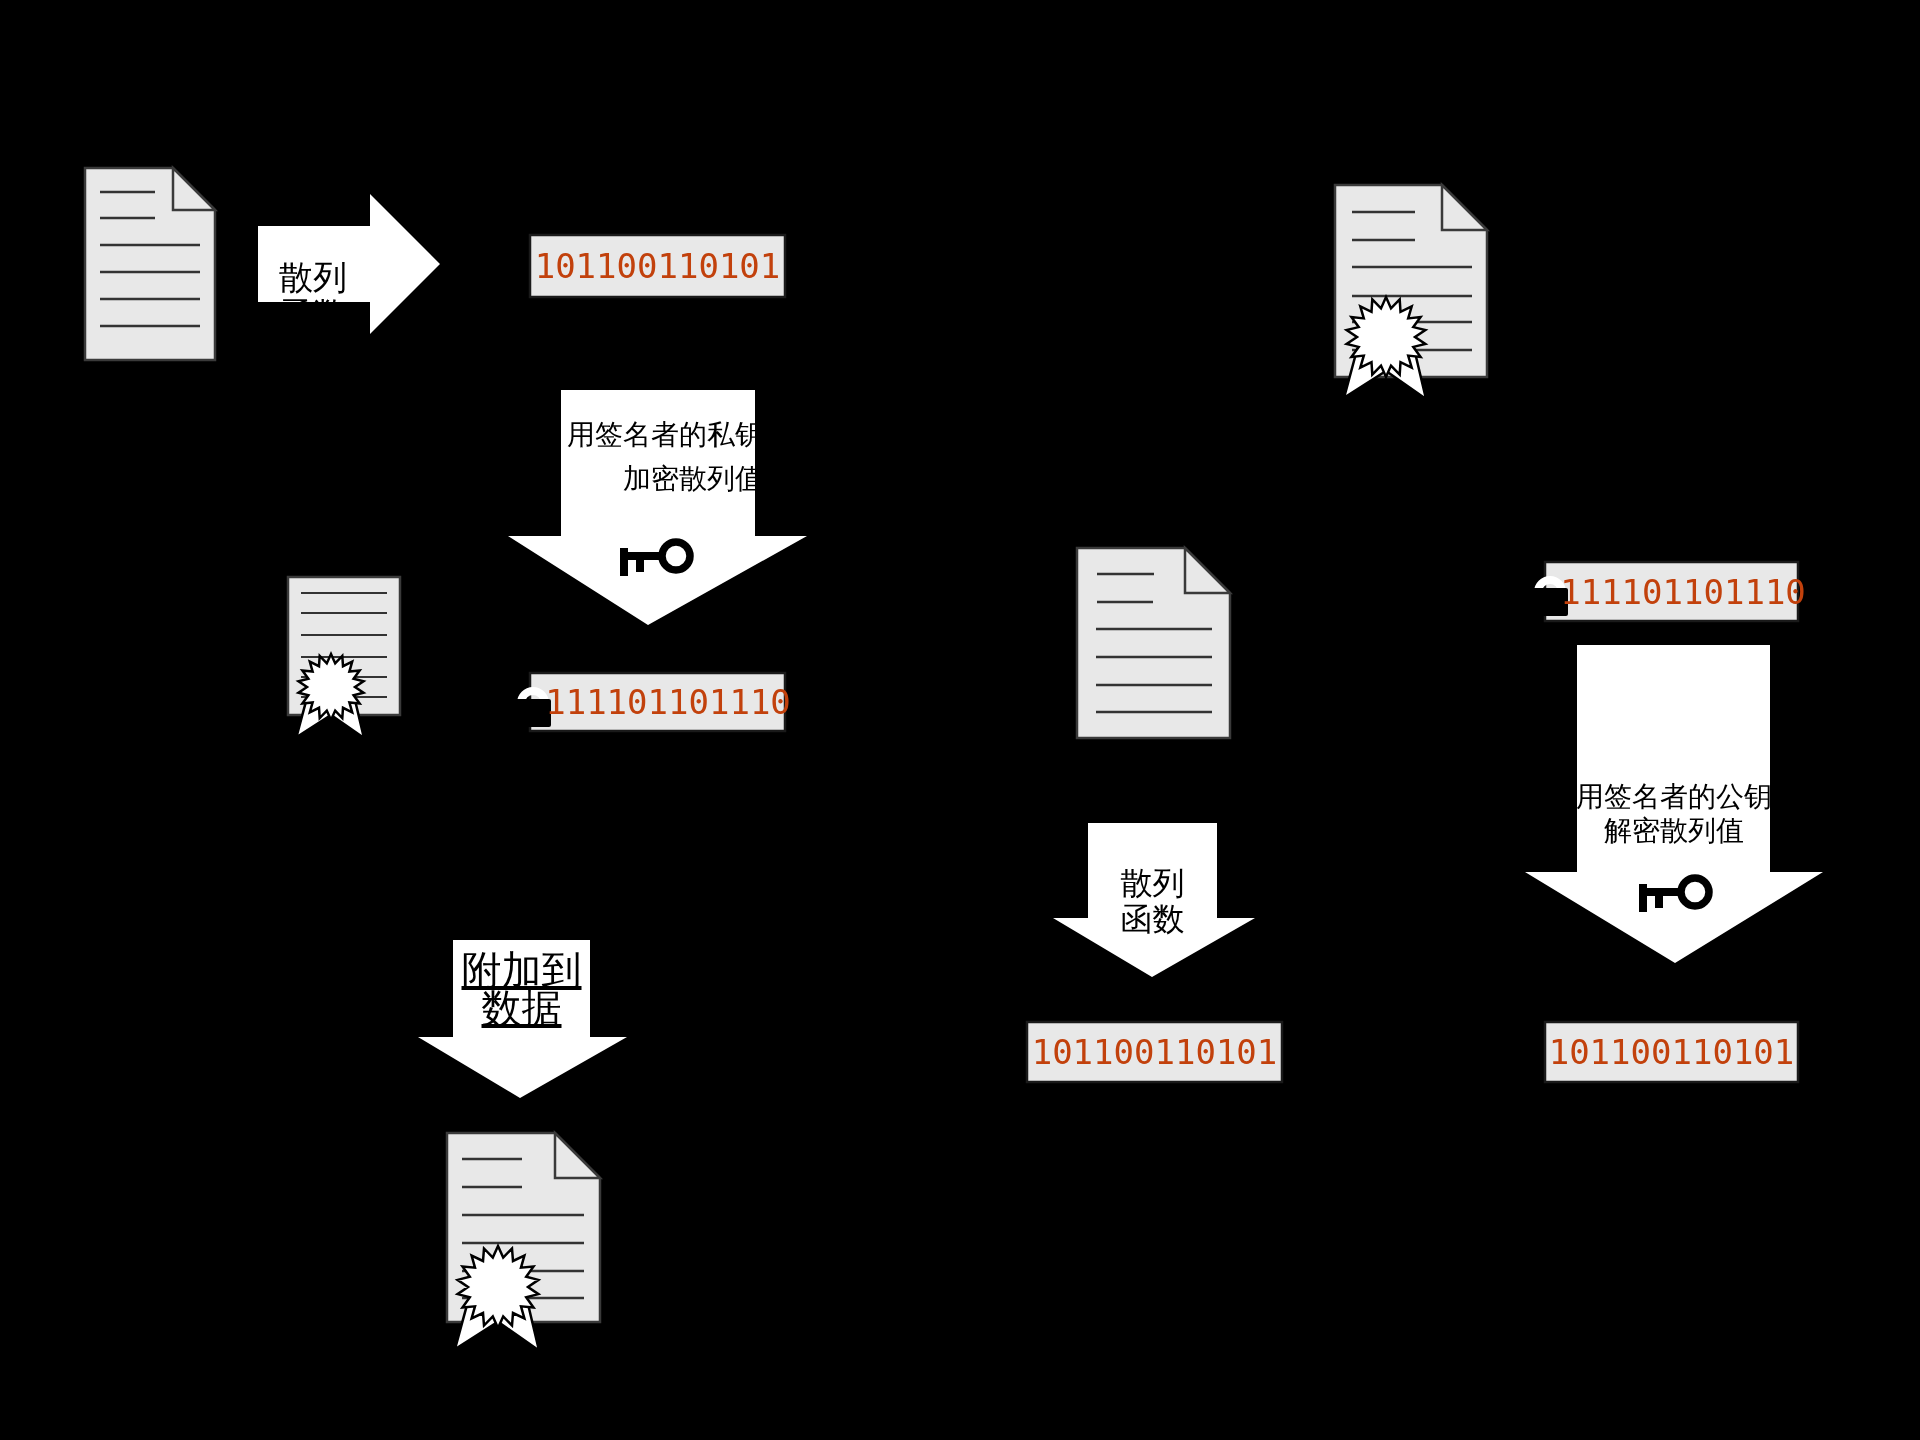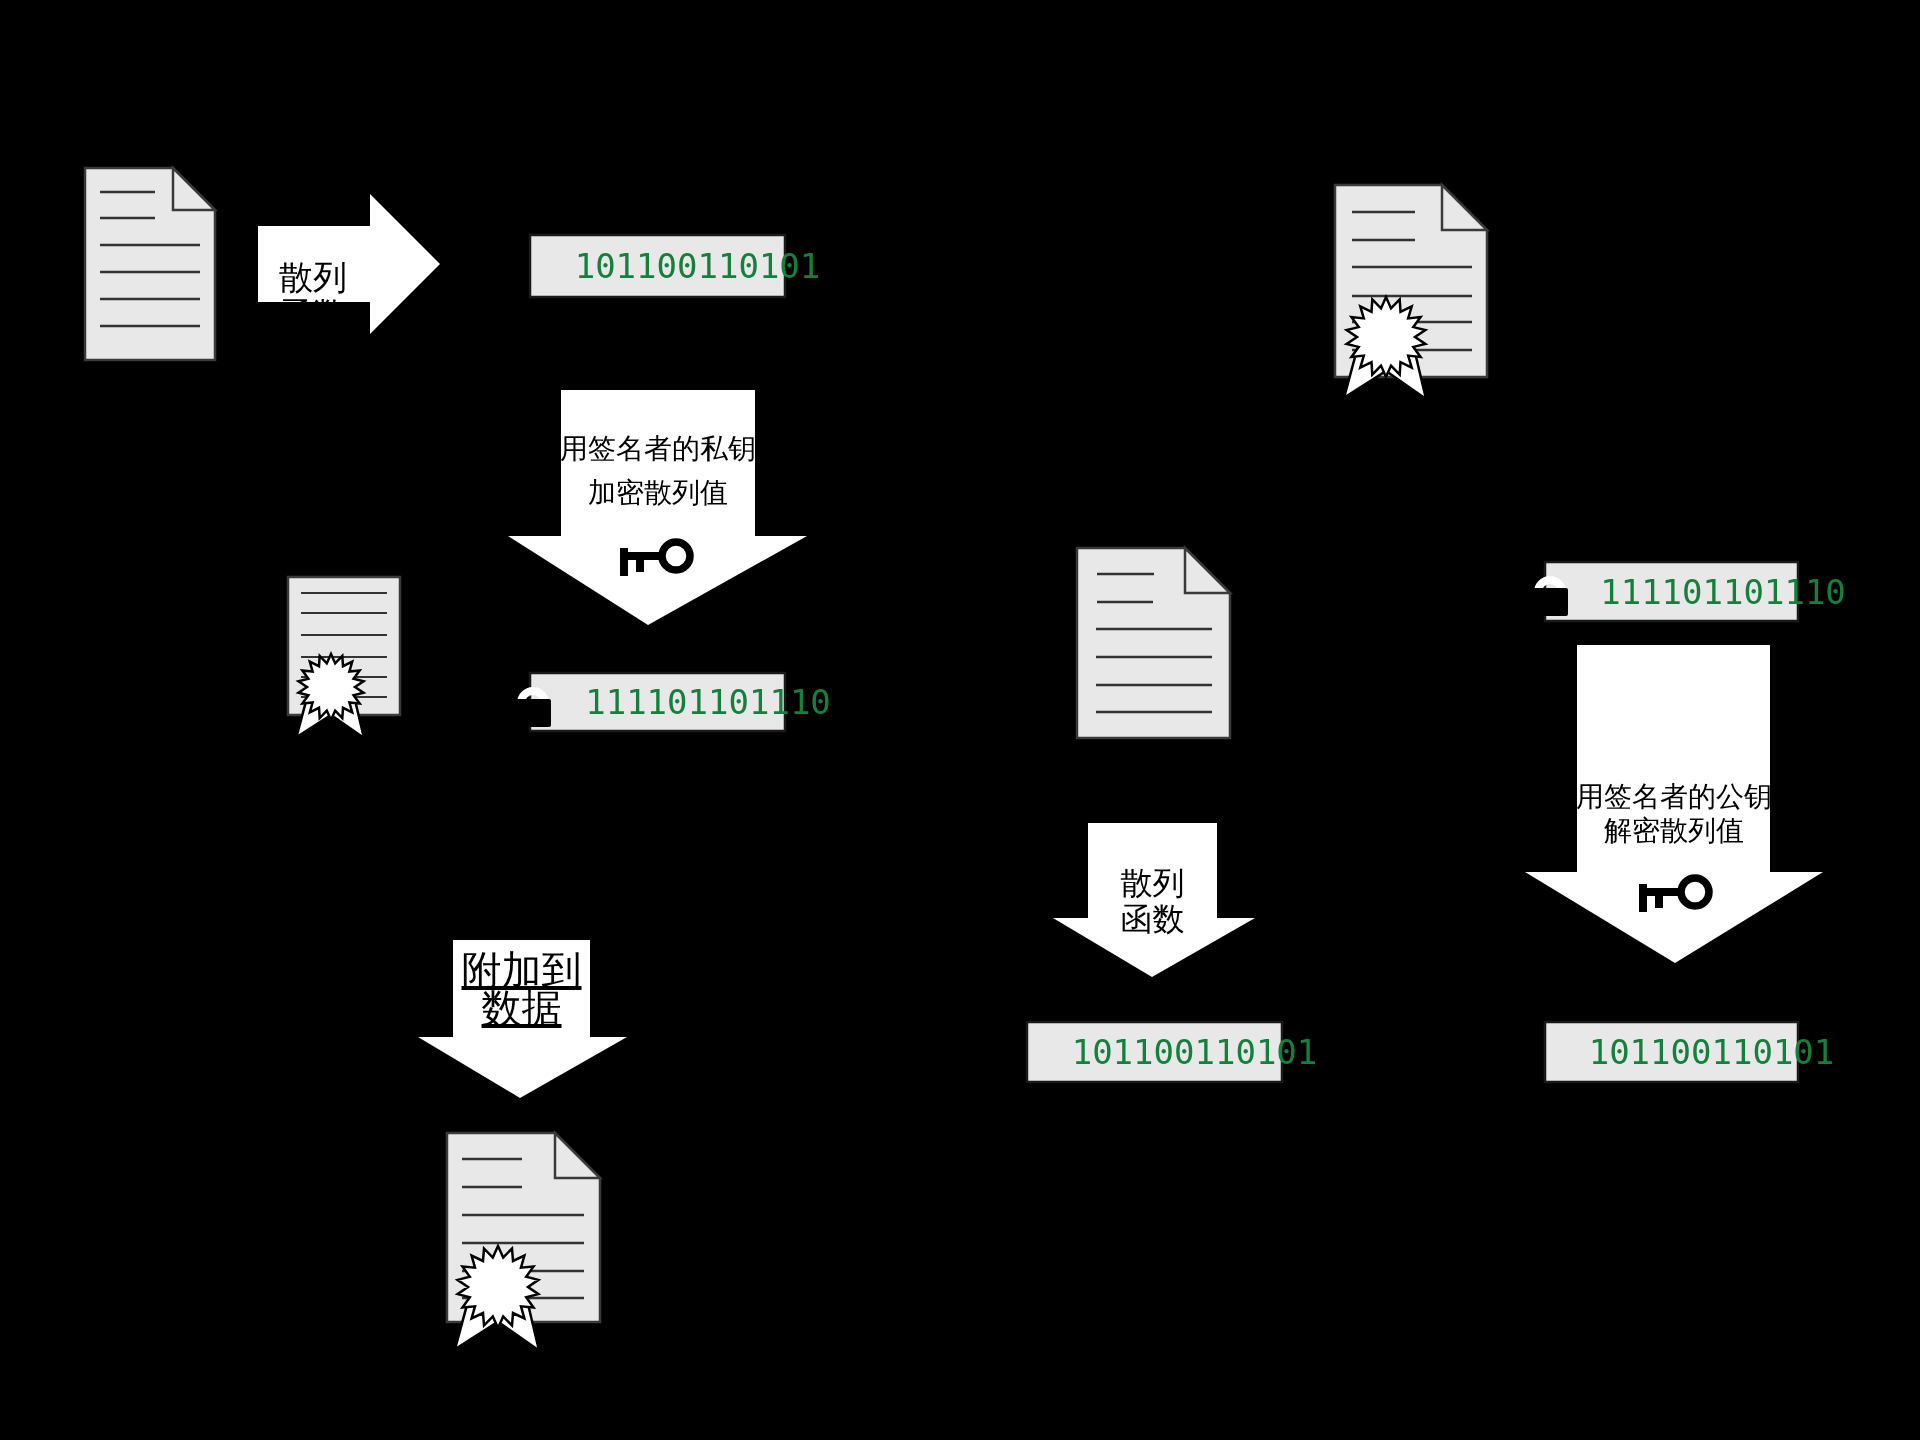--- a/index.html
+++ b/index.html
@@ -1,23 +1,23 @@
 <!DOCTYPE html>
 <html><head>
 <meta charset="utf-8">
 <style>
   html,body{margin:0;padding:0;background:#000;}
   .canvas{position:relative;width:1920px;height:1440px;background:#000;overflow:hidden;}
   .canvas svg{position:absolute;left:0;top:0;}
   .label{position:absolute;color:#000;text-align:center;
          font-family:"DejaVu Sans",sans-serif;}
   .label div{white-space:nowrap;}
-  .bin{position:absolute;color:#15803d;
+  .bin{position:absolute;color:#c2410c;
        font-family:"DejaVu Sans Mono",monospace;font-size:34px;
-       display:flex;align-items:center;justify-content:center;padding-left:40px;}
+       display:flex;align-items:center;justify-content:center;}
   .cjk-lg{font-size:34px;line-height:37px;margin-top:28px;}
   .cjk-md{font-size:40px;line-height:38px;text-decoration:underline;}
   .cjk-sm{font-size:28px;line-height:34px;}
 </style>
 </head>
 <body>
 
 <div class="canvas">
 
 <svg width="1920" height="1440" viewBox="0 0 1920 1440">
@@ -139,21 +139,21 @@
   <rect x="1545" y="1022" width="253" height="60" fill="#e8e8e8" stroke="#1a1a1a" stroke-width="2.5"></rect>
 </svg>
 
   <div class="label cjk-lg" style="left:256px;top:231px;width:114px;">
     <div>散列</div>
     <div>函数</div>
   </div>
 
   <div class="bin" style="left:530px;top:235px;width:255px;height:62px;">101100110101</div>
 
-  <div class="label cjk-sm" style="left:553px;top:432px;width:210px;">
+  <div class="label cjk-sm" style="left:553px;top:418px;width:210px;text-align:right;">
     <div>用签名者的私钥</div>
     <div style="margin-top:10px;">加密散列值</div>
   </div>
 
   <div class="bin" style="left:551px;top:673px;width:234px;height:58px;">111101101110</div>
 
   <div class="label cjk-md" style="left:453px;top:951px;width:137px;">
     <div>附加到</div>
     <div>数据</div>
   </div>

